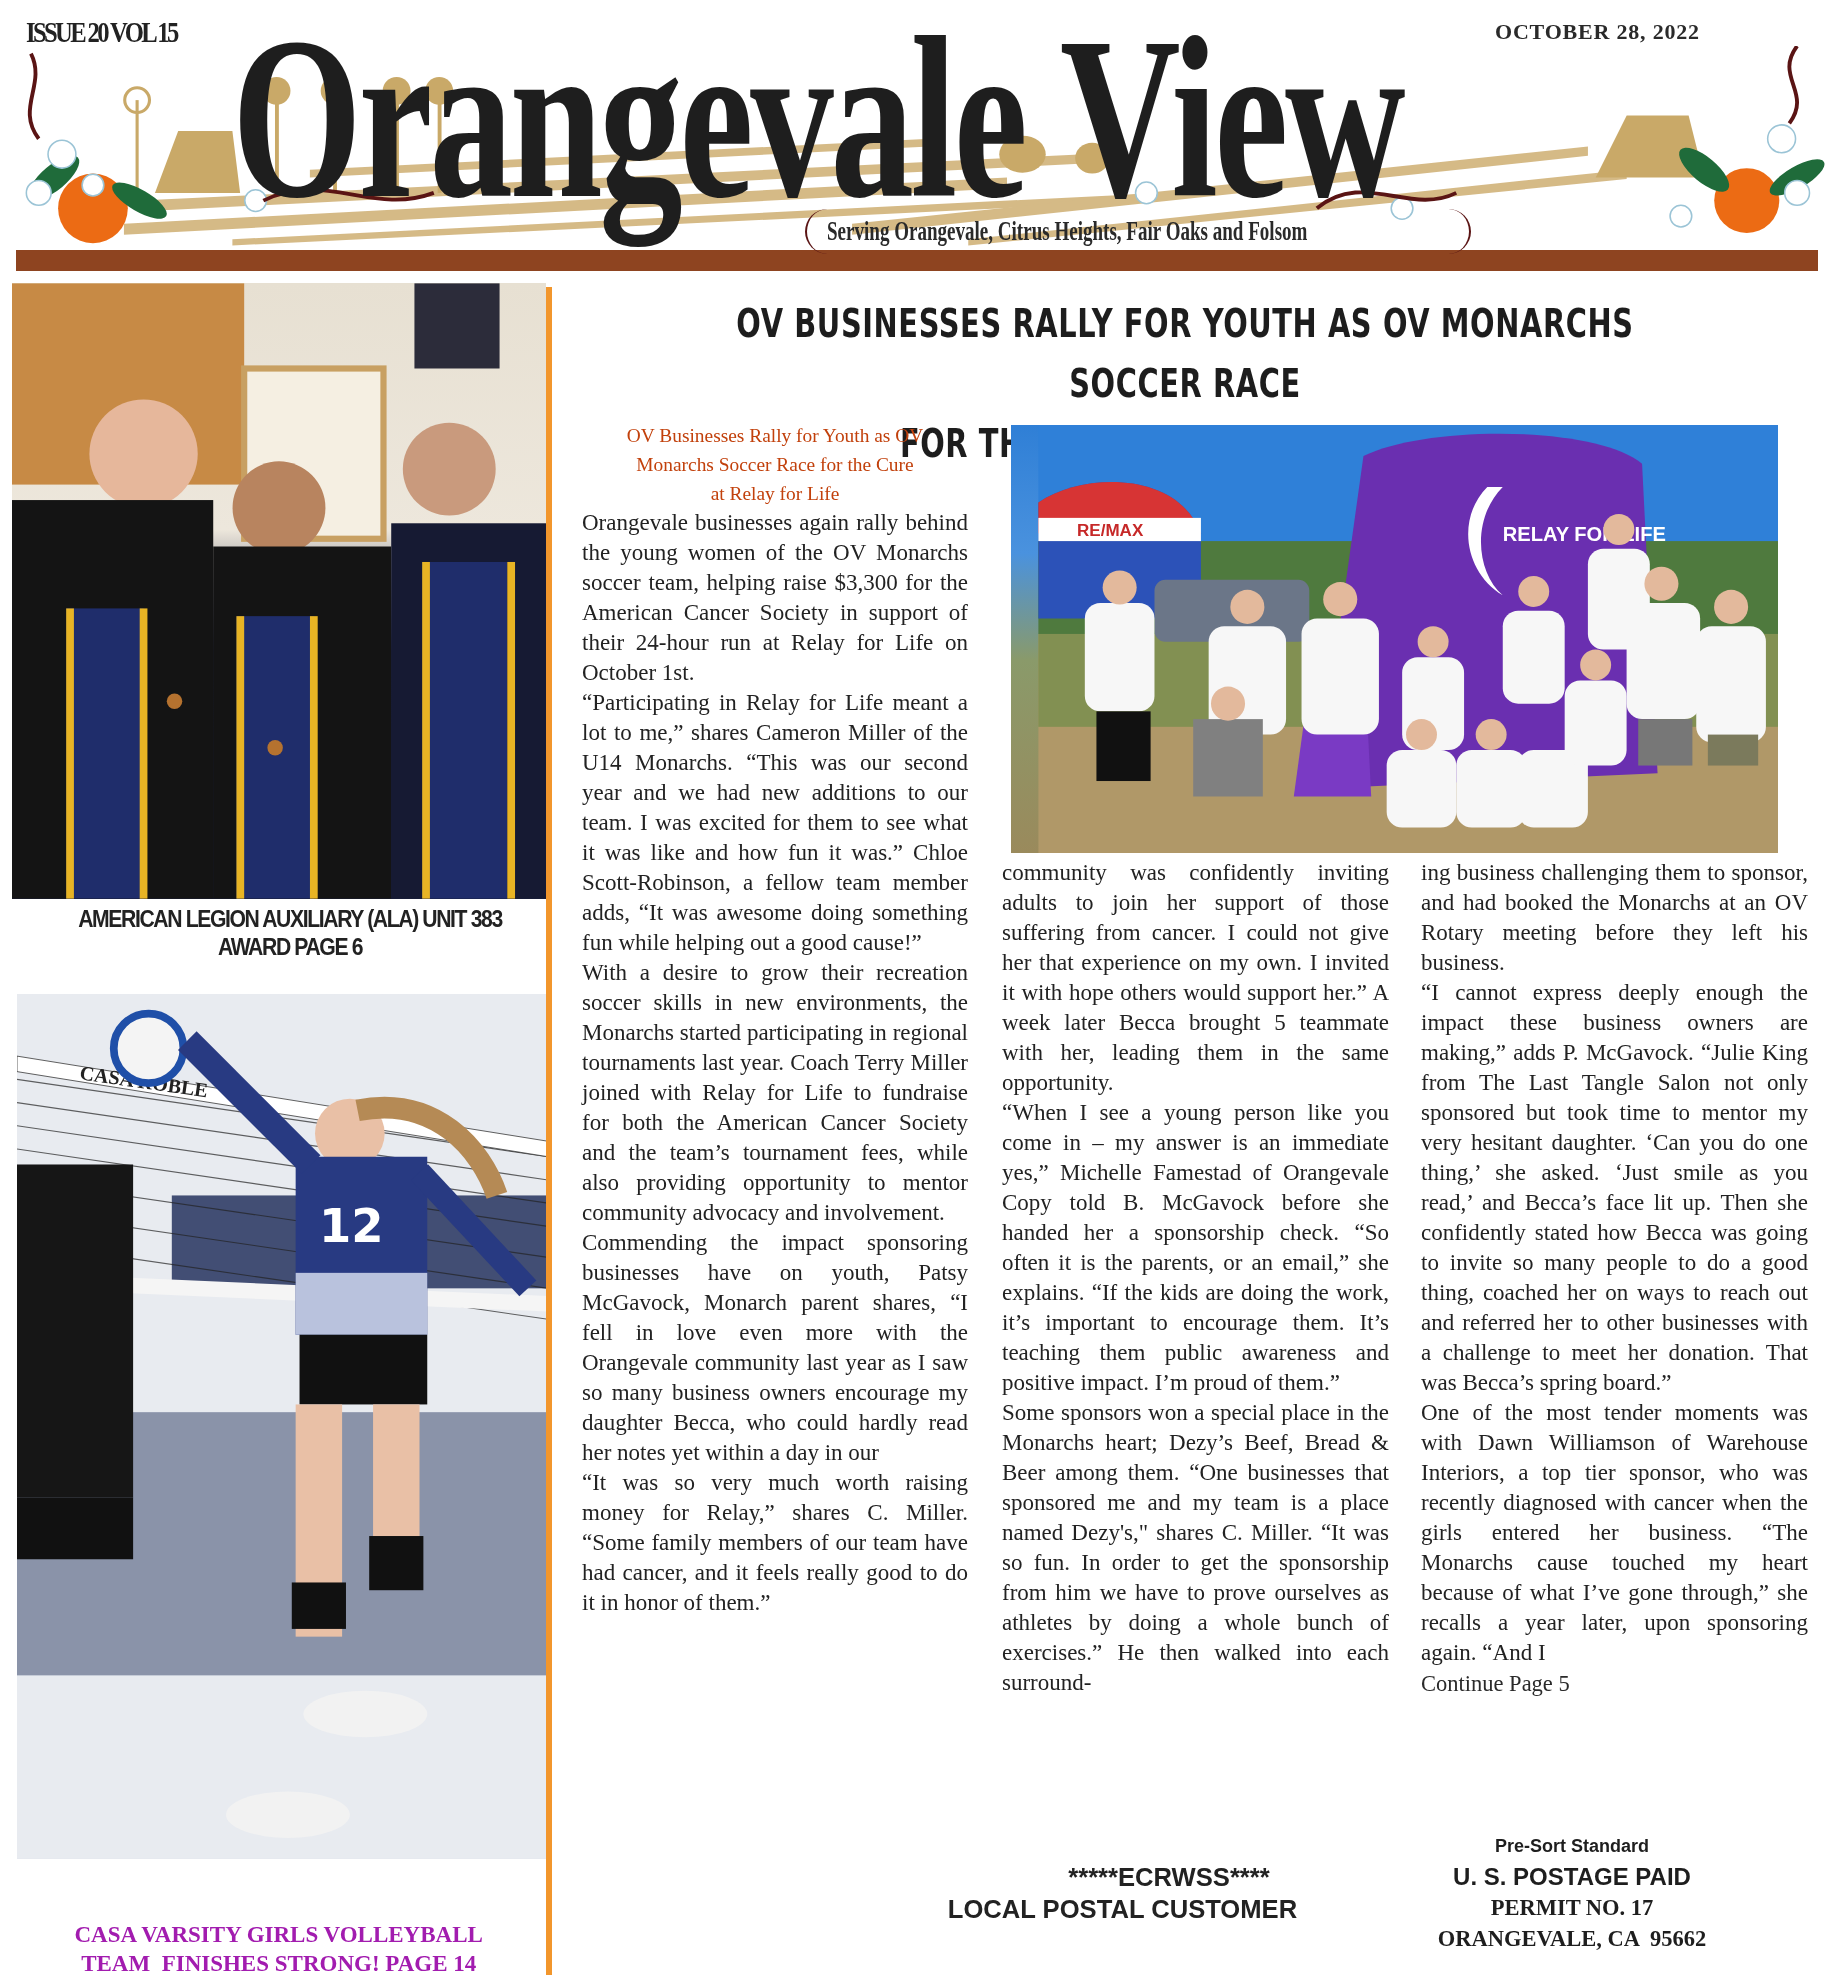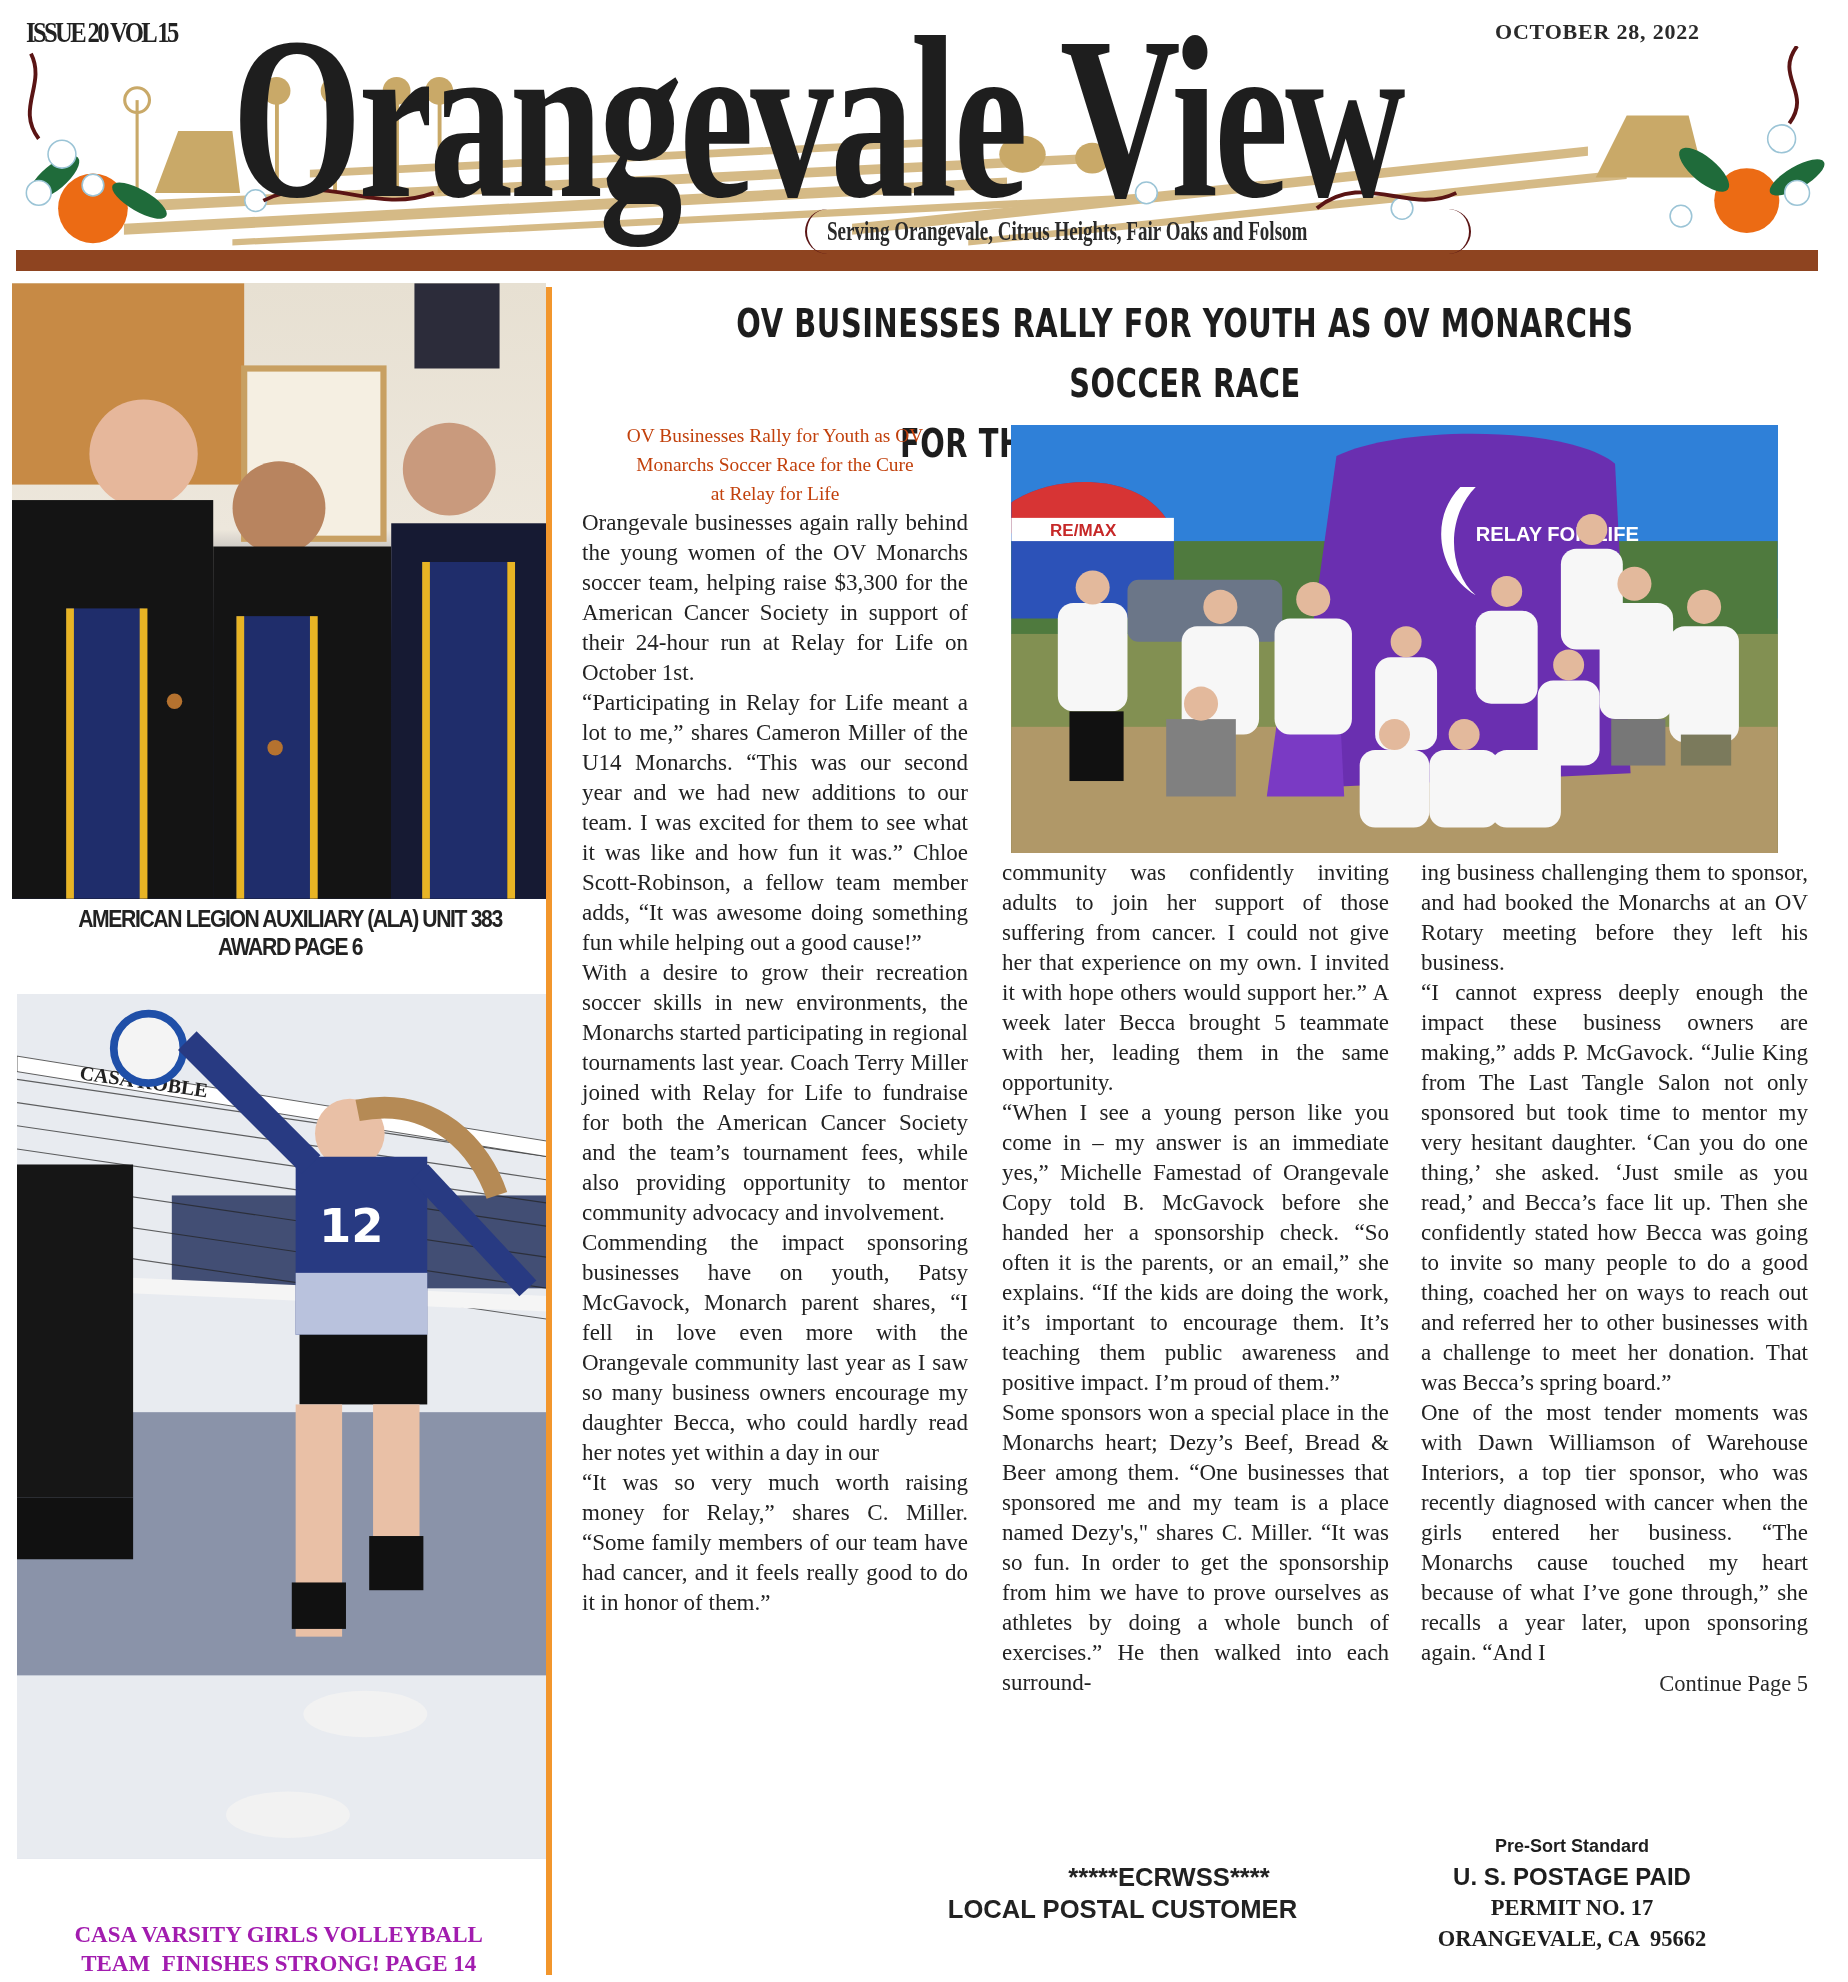--- a/index.html
+++ b/index.html
@@ -15,36 +15,36 @@
   .tagline-wrap { position: absolute; left: 805px; top: 209px; width: 666px; height: 45px; border-left: 2.3px solid #5a1414; border-right: 2.3px solid #5a1414; border-radius: 23px; z-index: 2;}
   .masthead-bar { position: absolute; left: 15.5px; top: 250px; width: 1802px; height: 21px; background: #8e4420; }
   .farm-art { position: absolute; left: 0; top: 46px; width: 1849px; height: 201px; z-index: 1; }
   .orange-rule { position: absolute; left: 546px; top: 287px; width: 6.2px; height: 1688px; background: #f2962c; }
   .photo { position: absolute; overflow: hidden; }
   .photo-ala { left: 12.4px; top: 283px; width: 534px; height: 616px;
     background: linear-gradient(180deg, #e7e0d2 0%, #ede7dc 40%, #1f2440 60%, #1c2140 100%); }
   .photo-vb { left: 17px; top: 994px; width: 531px; height: 865px;
     background: linear-gradient(180deg, #e9ecf0 0%, #cdd3dd 35%, #4d5a7d 70%, #dfe3ea 100%); }
   .photo-relay { left: 1011px; top: 425px; width: 767px; height: 428px;
-    background: linear-gradient(180deg, #2f7fd6 0%, #4a92de 30%, #8a9a6a 55%, #9a8a5c 100%); }
+    background: linear-gradient(180deg, #2f7fd6 0%, #4a92de 30%, #8a9a6a 55%, #9a8a5c 100%); padding-left: 27px; }
   .caption-sans { position: absolute; font-family: "Liberation Sans", sans-serif; font-weight: bold; color: #222; text-align: center; letter-spacing: -1.5px; }
   .cap-ala { left: 23px; top: 905px; width: 534px; font-size: 23px; line-height: 28px; transform: scaleX(0.92); transform-origin: center top;}
   .caption-serif { position: absolute; font-family: "Liberation Serif", serif; font-weight: bold; color: #a21caf; text-align: center; margin-top: 40px; }
   .cap-vb { left: 7.7px; top: 1880px; width: 542px; font-size: 23px; line-height: 29px; }
   .cap-vb .credit { font-size: 23px; }
 
   
   .headline { position: absolute; left: 573px; top: 294px; width: 1224px; text-align: center; font-family: "DejaVu Sans", sans-serif; font-weight: bold; font-size: 39px; line-height: 60px; color: #1d1d1d; transform: scaleX(0.74); transform-origin: center top; letter-spacing: 0.8px; }
   .col { position: absolute; font-family: "Liberation Serif", serif; font-size: 23px; line-height: 30px; color: #222; text-align: justify; hyphens: manual; }
   .col p { margin: 0; }
   .col1 { left: 582px; top: 421px; width: 386px; }
   .col2 { left: 1002px; top: 858px; width: 387px; }
   .col3 { left: 1421px; top: 858px; width: 387px; }
   .subhead { text-align: center; font-size: 19.4px; line-height: 29px; color: #c2410c; }
-  .continue { text-align: right; font-size: 22.5px; line-height: 31px; margin-top: 0; color: #2a2a2a; }
+  .continue { text-align: left; font-size: 22.5px; line-height: 31px; margin-top: 0; color: #2a2a2a; }
 
   
   .postal-left { position: absolute; left: 929px; top: 1862px; width: 418px; text-align: right; font-family: "Liberation Sans", sans-serif; font-weight: bold; color: #222; }
   .postal-left .ecr { font-size: 25.6px; line-height: 31px; padding-right: 62px; text-align: center; margin-left: 124px;}
   .postal-left .lpc { font-size: 25.6px; line-height: 33px; text-align: center; margin-left: -31px; }
   .postal-right { position: absolute; left: 1417px; top: 1832px; width: 310px; text-align: center; color: #1e1e1e; }
   .postal-right .ps { font-family: "Liberation Sans", sans-serif; font-weight: bold; font-size: 18px; line-height: 29px; }
   .postal-right .paid { font-family: "Liberation Sans", sans-serif; font-weight: bold; font-size: 24px; line-height: 31px; }
   .postal-right .permit, .postal-right .city { font-family: "Liberation Serif", serif; font-weight: bold; font-size: 22.5px; line-height: 31px; }
 </style>

